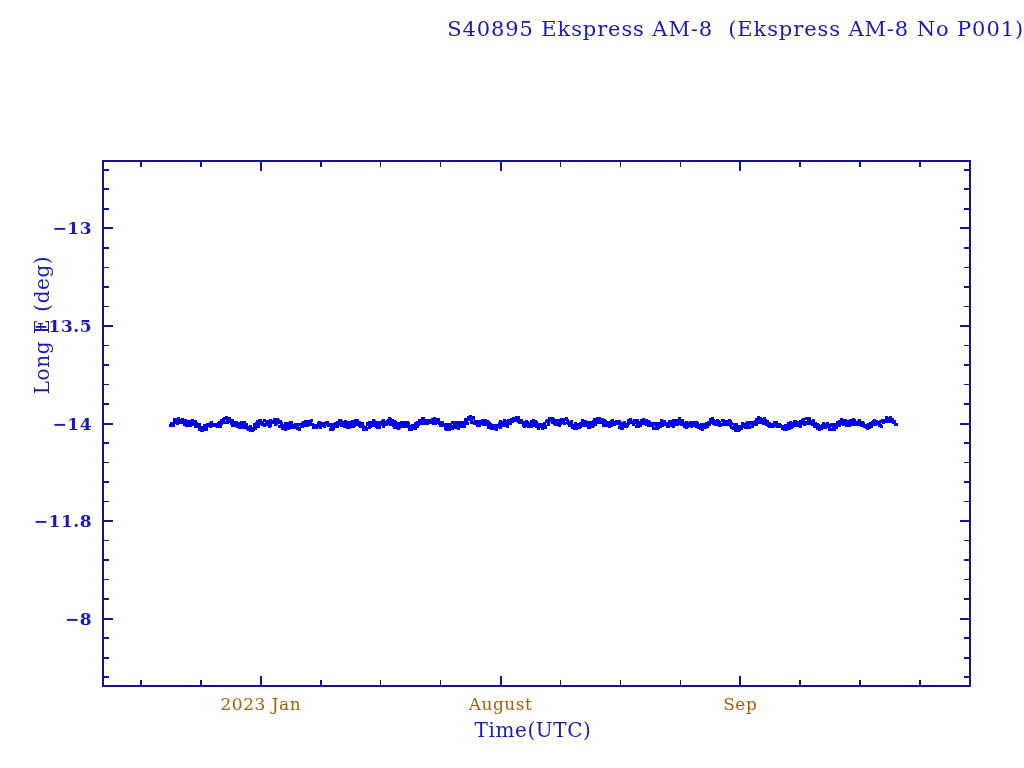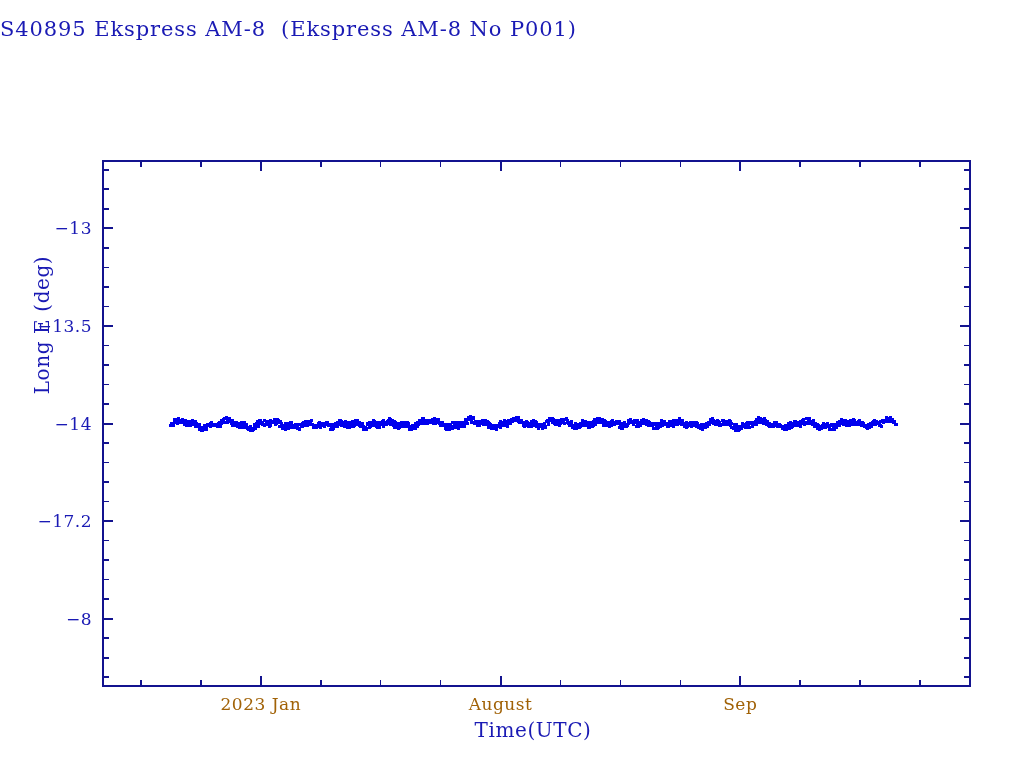--- a/index.html
+++ b/index.html
@@ -21,21 +21,21 @@
     width: 1024px;
     height: 768px;
   }
 
   
   #plot-title {
     position: absolute;
     left: 0;
     top: 17px;
     width: 1024px;
-    text-align: left;
+    text-align: right;
     font-size: 21px;
     letter-spacing: 0.9px;
     color: #1a1ab4;
     white-space: pre;
   }
 
   
   #plot-frame {
     position: absolute;
     left: 102px;
@@ -97,20 +97,21 @@
     color: #1a1ab4;
     white-space: nowrap;
     transform: translateY(-50%);
   }
   #ytick-labels {
     position: absolute;
     left: 0px;
     top: 0px;
     width: 92px;
     height: 688px;
+    font-weight: bold;
   }
 
   .xtick-label {
     position: absolute;
     top: 694px;
     font-size: 17px;
     letter-spacing: 0.5px;
     color: #a16207;
     white-space: nowrap;
     transform: translateX(-50%);
@@ -1661,21 +1662,21 @@
         <rect x="791.59" y="262.67" width="3" height="3" fill="#0000ee" shape-rendering="crispEdges"></rect>
         <rect x="792.09" y="262.81" width="3" height="3" fill="#0000ee" shape-rendering="crispEdges"></rect>
         <rect x="792.59" y="263.32" width="3" height="3" fill="#0000ee" shape-rendering="crispEdges"></rect>
       </g>
   </svg>
 
   <div id="ytick-labels">
       <div class="ytick-label" style="top: 228.315px;">−13</div>
       <div class="ytick-label" style="top: 325.907px;">−13.5</div>
       <div class="ytick-label" style="top: 423.5px;">−14</div>
-      <div class="ytick-label" style="top: 521.093px;">−17.2</div>
+      <div class="ytick-label" style="top: 521.093px;">−11.8</div>
       <div class="ytick-label" style="top: 618.685px;">−8</div>
     </div>
 
   <div id="xtick-labels-holder"></div>
 
   <div id="xlabel">Time(UTC)</div>
 
   <div id="ylabel-wrap">
     <div id="ylabel">Long E (deg)</div>
   </div>

